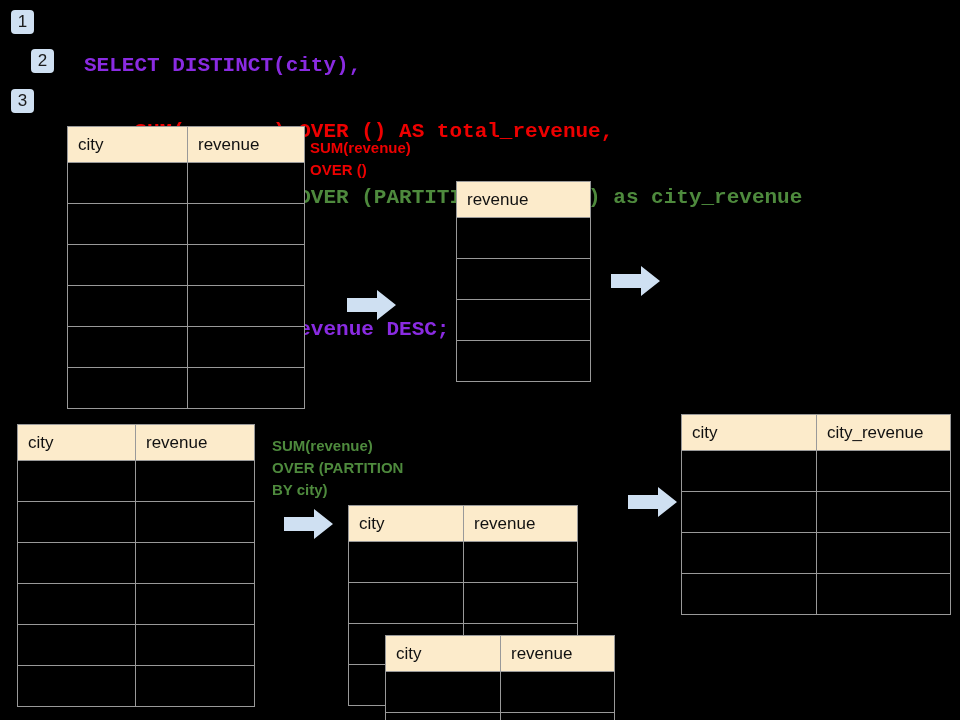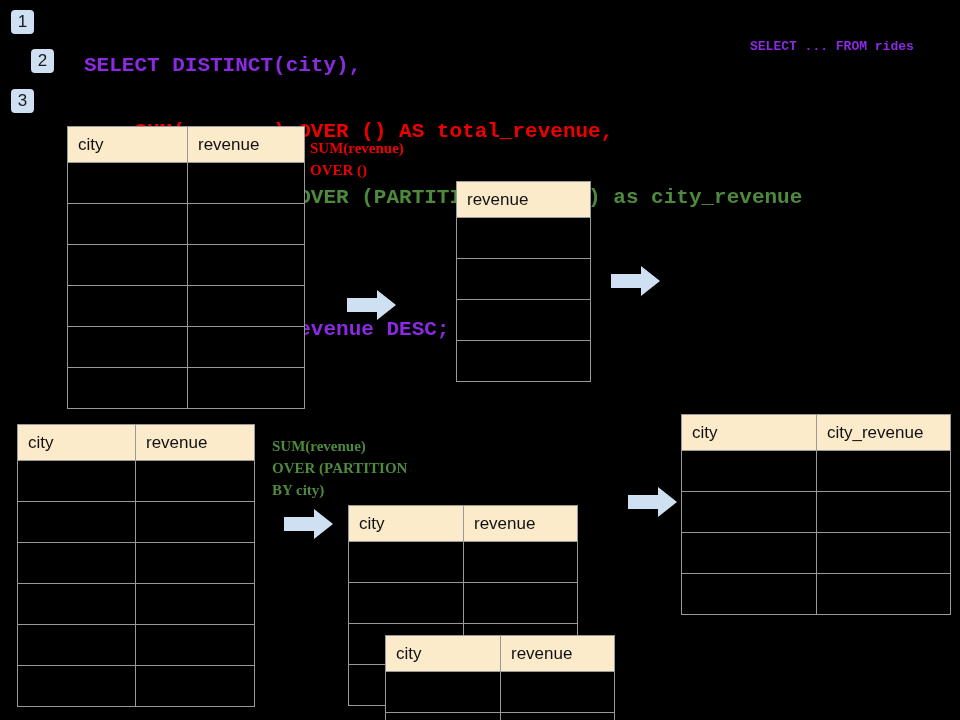--- a/index.html
+++ b/index.html
@@ -55,21 +55,21 @@
     font-size: 13px;
     line-height: 19px;
     color: #8A2BE2;
     width: 180px;
     white-space: normal;
   }
 
   
   .annot {
     position: absolute;
-    font-family: Liberation Serif, serif;
+    font-family: Liberation Sans, sans-serif;
     font-size: 15px;
     line-height: 22px;
     font-weight: bold;
     white-space: pre;
   }
   #annot-total   { left: 310px; top: 137px; }
   #annot-partition { left: 272px; top: 435px; }
 
   
   .tbl {
@@ -138,21 +138,20 @@
   <div class="badge" id="badge-3">3</div>
 
   <div class="code" id="sql-block">
     <div class="sql-line c-purple">SELECT DISTINCT(city),</div>
     <div class="sql-line c-red">    SUM(revenue) OVER () AS total_revenue,</div>
     <div class="sql-line c-green">    SUM(revenue) OVER (PARTITION BY city) as city_revenue</div>
     <div class="sql-line c-purple">  FROM rides</div>
     <div class="sql-line c-purple">  ORDER by city_revenue DESC;</div>
   </div>
 
-  <div class="code" id="side-note">SELECT ... FROM rides</div>
 
   <div class="annot c-red" id="annot-total">SUM(revenue)
 OVER ()</div>
   <div class="annot c-green" id="annot-partition">SUM(revenue)
 OVER (PARTITION
 BY city)</div>
 
   <table class="tbl" id="tbl-rides-top">
     <thead>
       <tr>

